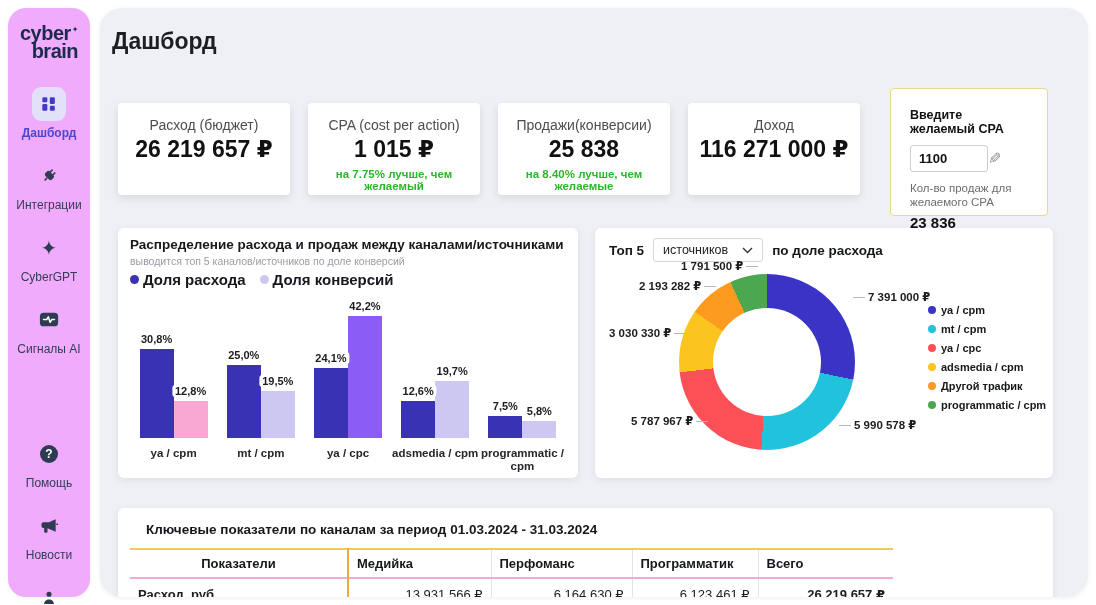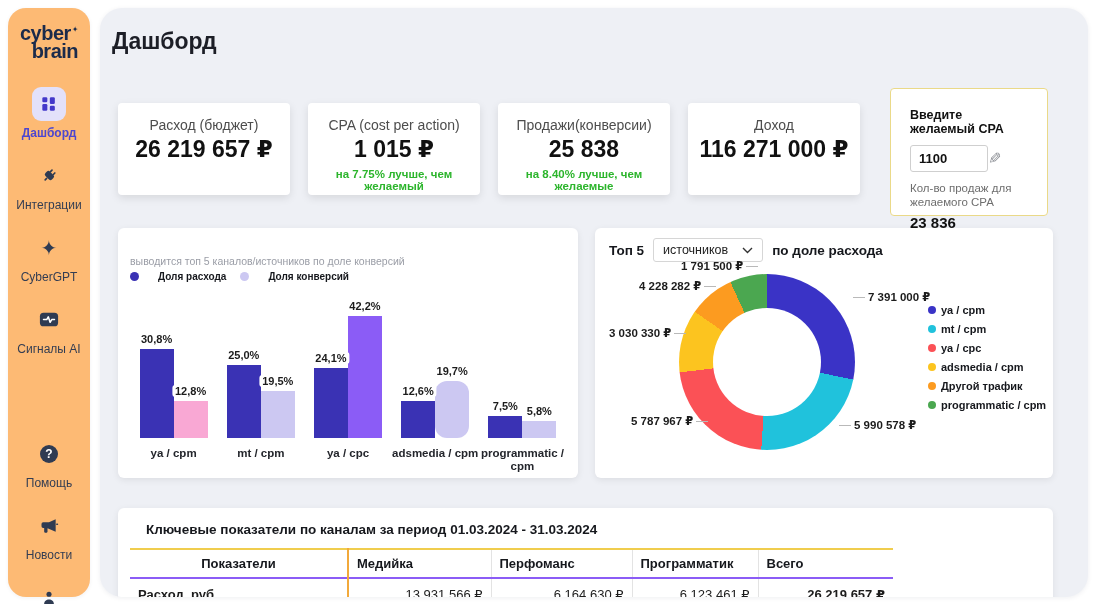--- a/index.html
+++ b/index.html
@@ -1,21 +1,21 @@
 <!DOCTYPE html>
 <html><head>
 <meta charset="utf-8">
 <style>
   * { margin:0; padding:0; box-sizing:border-box; }
   html,body { width:1096px; height:605px; background:#ffffff; overflow:hidden;
     font-family:"Liberation Sans","DejaVu Sans",sans-serif; }
 
   
   .sidebar { position:absolute; left:8px; top:8px; width:82px; height:589px;
-    background:#fdba74; border-radius:18px; display:flex; flex-direction:column;
+    background:#f0abfc; border-radius:18px; display:flex; flex-direction:column;
     align-items:center; padding-top:16px; box-shadow:0 1px 4px rgba(20,30,60,.06); }
   .main { position:absolute; left:100px; top:8px; width:988px; height:589px;
     background:#eef0f5; border-radius:22px; overflow:hidden;
     box-shadow:0 1px 5px rgba(20,30,60,.07); }
 
   
   .logo { text-align:center; color:#1b2b4b; line-height:.92; margin-bottom:26px; }
   .logo .l1 { font-size:20px; font-weight:800; letter-spacing:-.5px; }
   .logo .l1::after { content:"✦"; font-size:8px; vertical-align:super; margin-left:1px; }
   .logo .l2 { font-size:20px; font-weight:800; letter-spacing:-.5px;text-align:right; }
@@ -62,21 +62,21 @@
   
   .card { position:absolute; background:#fff; border-radius:6px;
     box-shadow:0 2px 7px rgba(0,0,0,.08); }
   .bar-card { left:18px; top:220px; width:460px; height:250px; }
   .donut-card { left:495px; top:220px; width:458px; height:250px; }
 
   .chart-title { position:absolute; left:12px; top:9px; font-size:13.5px;
     font-weight:700; color:#16181d; }
   .chart-sub { position:absolute; left:12px; top:27px; font-size:10.5px; color:#9a9da6; }
   .bar-legend { position:absolute; left:12px; top:43px; display:flex; gap:14px; }
-  .bar-legend .item { display:flex; align-items:center; gap:19px; font-size:10px;
+  .bar-legend .item { display:flex; align-items:center; gap:4px; font-size:15px;
     color:#16181d; font-weight:600; }
   .dot { width:9px; height:9px; border-radius:50%; display:inline-block; }
 
   .plot { position:absolute; left:12px; right:12px; top:68px; height:142px;
     display:flex; justify-content:space-around; align-items:flex-end; }
   .bars { display:flex; align-items:flex-end; }
   .bar { width:34px; position:relative; }
   .bar-label { position:absolute; top:-16px; left:50%; transform:translateX(-50%);
     background:#fff; border-radius:3px; padding:0 3px; font-size:11px;
     font-weight:700; color:#1c1c1c; white-space:nowrap; z-index:2; }
@@ -113,21 +113,21 @@
   .donut-legend .item { display:flex; align-items:center; gap:5px; font-size:11px;
     font-weight:600; color:#16181d; }
   .donut-legend .dot { width:8px; height:8px; }
 
   
   .table-card { left:18px; top:500px; width:935px; height:110px; padding:14px 12px; }
   .table-title { font-size:13.5px; font-weight:700; color:#16181d;padding-left:16px; }
   table { border-collapse:collapse; table-layout:fixed; width:763px; margin-top:11px; }
   col.c0{width:218px} col.c1{width:143px} col.c2{width:141px}
   col.c3{width:126px} col.c4{width:135px}
-  thead tr { border-top:2px solid #f0cd4e; border-bottom:2px solid #8b5cf6; }
+  thead tr { border-top:2px solid #f0cd4e; border-bottom:2px solid #f9a8d4; }
   th { font-size:13px; font-weight:700; color:#16181d; padding:6px 8px;
     text-align:left; }
   th:first-child { text-align:center; }
   td { font-size:13px; color:#1c1c1c; padding:8px 8px 12px; }
   td:not(:first-child) { text-align:right; }
   th:first-child, td:first-child { border-right:2px solid #f2a93b; }
   th:nth-child(2), td:nth-child(2), th:nth-child(3), td:nth-child(3),
   th:nth-child(4), td:nth-child(4) { border-right:1px solid #e3e3e3; }
   td.b, td:first-child { font-weight:700; }
 </style>
@@ -238,20 +238,21 @@
     <div class="cpa-label">Введите желаемый CPA</div>
     <div class="cpa-input-row">
       <input class="cpa-input" value="1100" style="">
       <span class="pencil"></span>
     </div>
     <div class="cpa-hint">Кол-во продаж для желаемого CPA</div>
     <div class="cpa-result">23 836</div>
   </div>
 
   <div class="card bar-card">
+    <div class="chart-title">Распределение расхода и продаж между каналами/источниками</div>
     <div class="chart-sub">выводится топ 5 каналов/источников по доле конверсий</div>
     <div class="bar-legend">
       <span class="item">
           <span class="dot ld-0" style="background: rgb(58, 50, 180);"></span>
           <span>Доля расхода</span>
         </span>
       <span class="item">
           <span class="dot ld-1" style="background: rgb(204, 200, 242);"></span>
           <span>Доля конверсий</span>
         </span>
@@ -278,21 +279,21 @@
             <span class="bar-label">24,1%</span>
           </div>
         <div class="bar light" style="height: 122px; background: #8b5cf6;">
             <span class="bar-label">42,2%</span>
           </div>
       </div>
       <div class="bars">
         <div class="bar dark" style="height: 37px; background: rgb(58, 50, 180);">
             <span class="bar-label">12,6%</span>
           </div>
-        <div class="bar light" style="height: 57px; background: rgb(204, 200, 242); border-radius: 12px;">
+        <div class="bar light" style="height: 57px; background: rgb(204, 200, 242);">
             <span class="bar-label">19,7%</span>
           </div>
       </div>
       <div class="bars">
         <div class="bar dark" style="height: 22px; background: rgb(58, 50, 180);">
             <span class="bar-label">7,5%</span>
           </div>
         <div class="bar light" style="height: 17px; background: rgb(204, 200, 242);">
             <span class="bar-label">5,8%</span>
           </div>
@@ -319,21 +320,21 @@
       <span class="t">по доле расхода</span>
     </div>
 
     <div class="ring" style="background: conic-gradient(rgb(58, 51, 198) 0deg, rgb(58, 51, 198) 101.48deg, rgb(32, 194, 220) 101.48deg, rgb(32, 194, 220) 183.73deg, rgb(251, 81, 86) 183.73deg, rgb(251, 81, 86) 263.2deg, rgb(252, 196, 31) 263.2deg, rgb(252, 196, 31) 304.81deg, rgb(252, 155, 32) 304.81deg, rgb(252, 155, 32) 335.4deg, rgb(75, 167, 80) 335.4deg, rgb(75, 167, 80) 360deg);"></div>
     <div class="hole"></div>
 
     <div class="slice-label sl-0 lead-l">7 391 000 ₽</div>
     <div class="slice-label sl-1 lead-l">5 990 578 ₽</div>
     <div class="slice-label sl-2 lead-r">5 787 967 ₽</div>
     <div class="slice-label sl-3 lead-r">3 030 330 ₽</div>
-    <div class="slice-label sl-4 lead-r">4 228 282 ₽</div>
+    <div class="slice-label sl-4 lead-r">2 193 282 ₽</div>
     <div class="slice-label sl-5 lead-r">1 791 500 ₽</div>
 
     <div class="donut-legend">
       <span class="item">
           <span class="dot" style="background: rgb(58, 51, 198);"></span>
           <span>ya / cpm</span>
         </span>
       <span class="item">
           <span class="dot" style="background: rgb(32, 194, 220);"></span>
           <span>mt / cpm</span>

